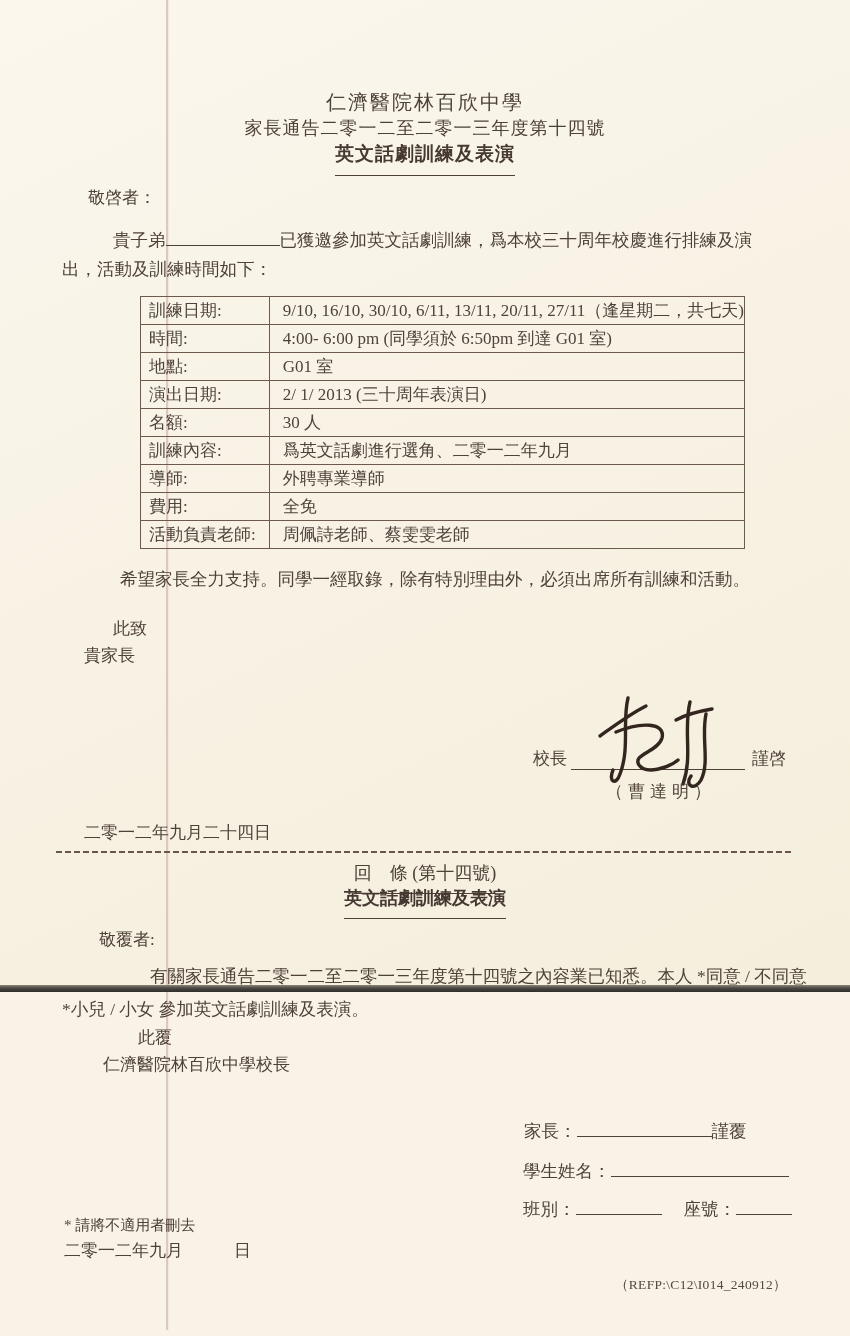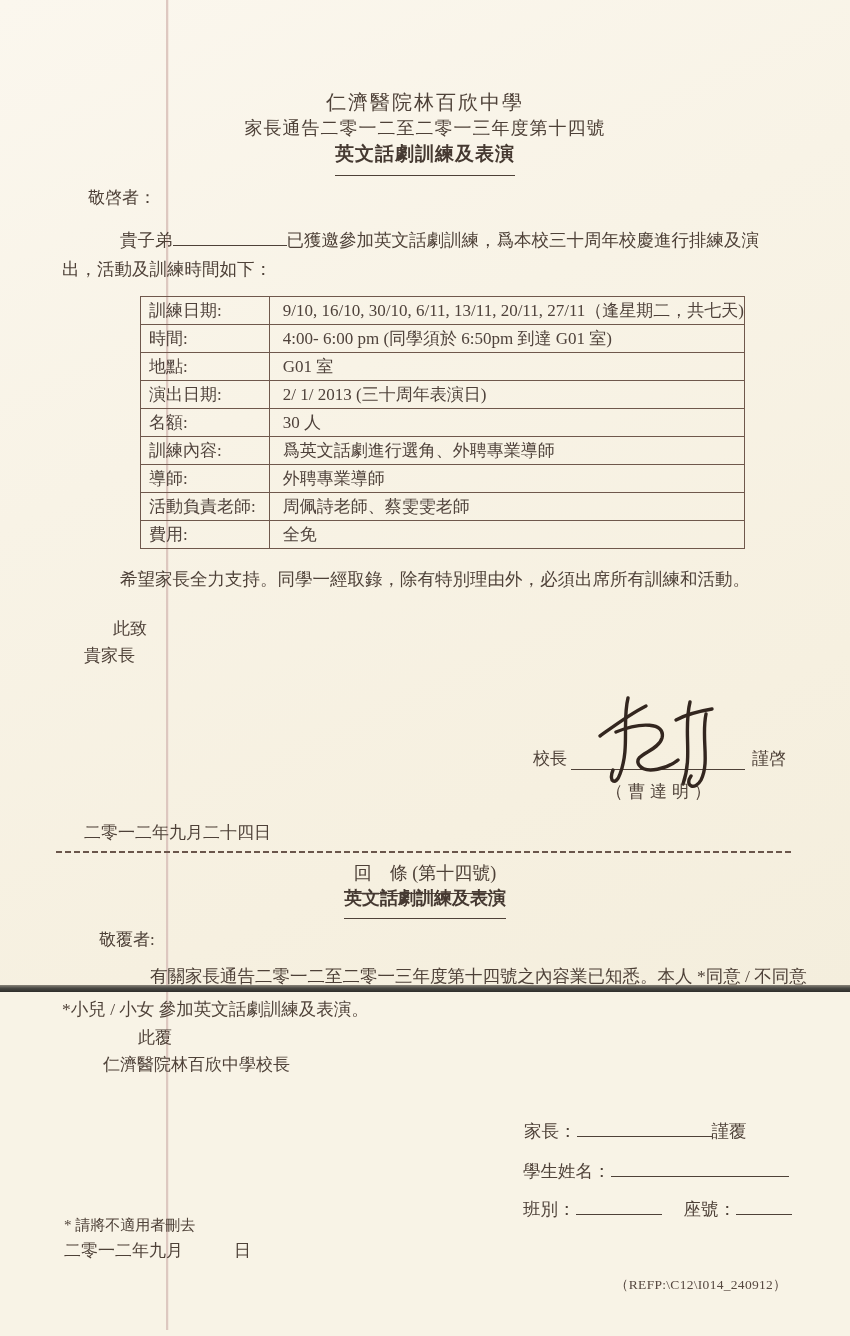--- a/index.html
+++ b/index.html
@@ -26,21 +26,21 @@
     background:linear-gradient(#8a857a 0%,#4a4944 45%,#2e2d2b 100%);
   }
   .abs { position:absolute; white-space:nowrap; }
   .center { left:0; width:850px; text-align:center; }
   .school-name { top:89px; font-size:20px; letter-spacing:2px; }
   .notice-number { top:116px; font-size:18px; letter-spacing:1px; }
   .u { border-bottom:1.4px solid #4e4138; padding-bottom:8px; display:inline-block; }
   .bold-title { font-weight:bold; color:#453931; }
   .main-title { top:141px; font-size:19px; letter-spacing:1px; }
   .salutation { left:88px; top:186px; font-size:17px; }
-  .para-line1 { left:120px; top:228px; font-size:17.5px; }
+  .para-line1 { left:113px; top:228px; font-size:17.5px; }
   .para-line2 { left:62px; top:257px; font-size:17.5px; }
   .blank { display:inline-block; border-bottom:1.4px solid #4e4138; vertical-align:baseline; height:1em; }
   .blank-name { width:114px; }
   .info-table {
     position:absolute; left:140px; top:296px; width:605px;
     border-collapse:collapse; font-size:17px; color:#4f423b;
   }
   .info-table td {
     border:1.6px solid #6f584c; height:28px; vertical-align:middle;
     white-space:nowrap; overflow:hidden;
@@ -115,33 +115,33 @@
         <tr>
           <td class="label">演出日期:</td>
           <td class="value">2/ 1/ 2013 (三十周年表演日)</td>
         </tr>
         <tr>
           <td class="label">名額:</td>
           <td class="value">30 人</td>
         </tr>
         <tr>
           <td class="label">訓練內容:</td>
-          <td class="value">爲英文話劇進行選角、外聘專業導師</td>
+          <td class="value">爲英文話劇進行選角、二零一二年九月</td>
         </tr>
         <tr>
           <td class="label">導師:</td>
           <td class="value">外聘專業導師</td>
         </tr>
         <tr>
+          <td class="label">費用:</td>
+          <td class="value">全免</td>
+        </tr>
+        <tr>
           <td class="label">活動負責老師:</td>
           <td class="value">周佩詩老師、蔡雯雯老師</td>
-        </tr>
-        <tr>
-          <td class="label">費用:</td>
-          <td class="value">全免</td>
         </tr>
       </tbody>
   </table>
 
   <div class="abs support-note">希望家長全力支持。同學一經取錄，除有特別理由外，必須出席所有訓練和活動。</div>
   <div class="abs cizhi">此致</div>
   <div class="abs recipient">貴家長</div>
 
   <div class="abs sig-row">校長</div>
   <div class="sig-line"></div>

